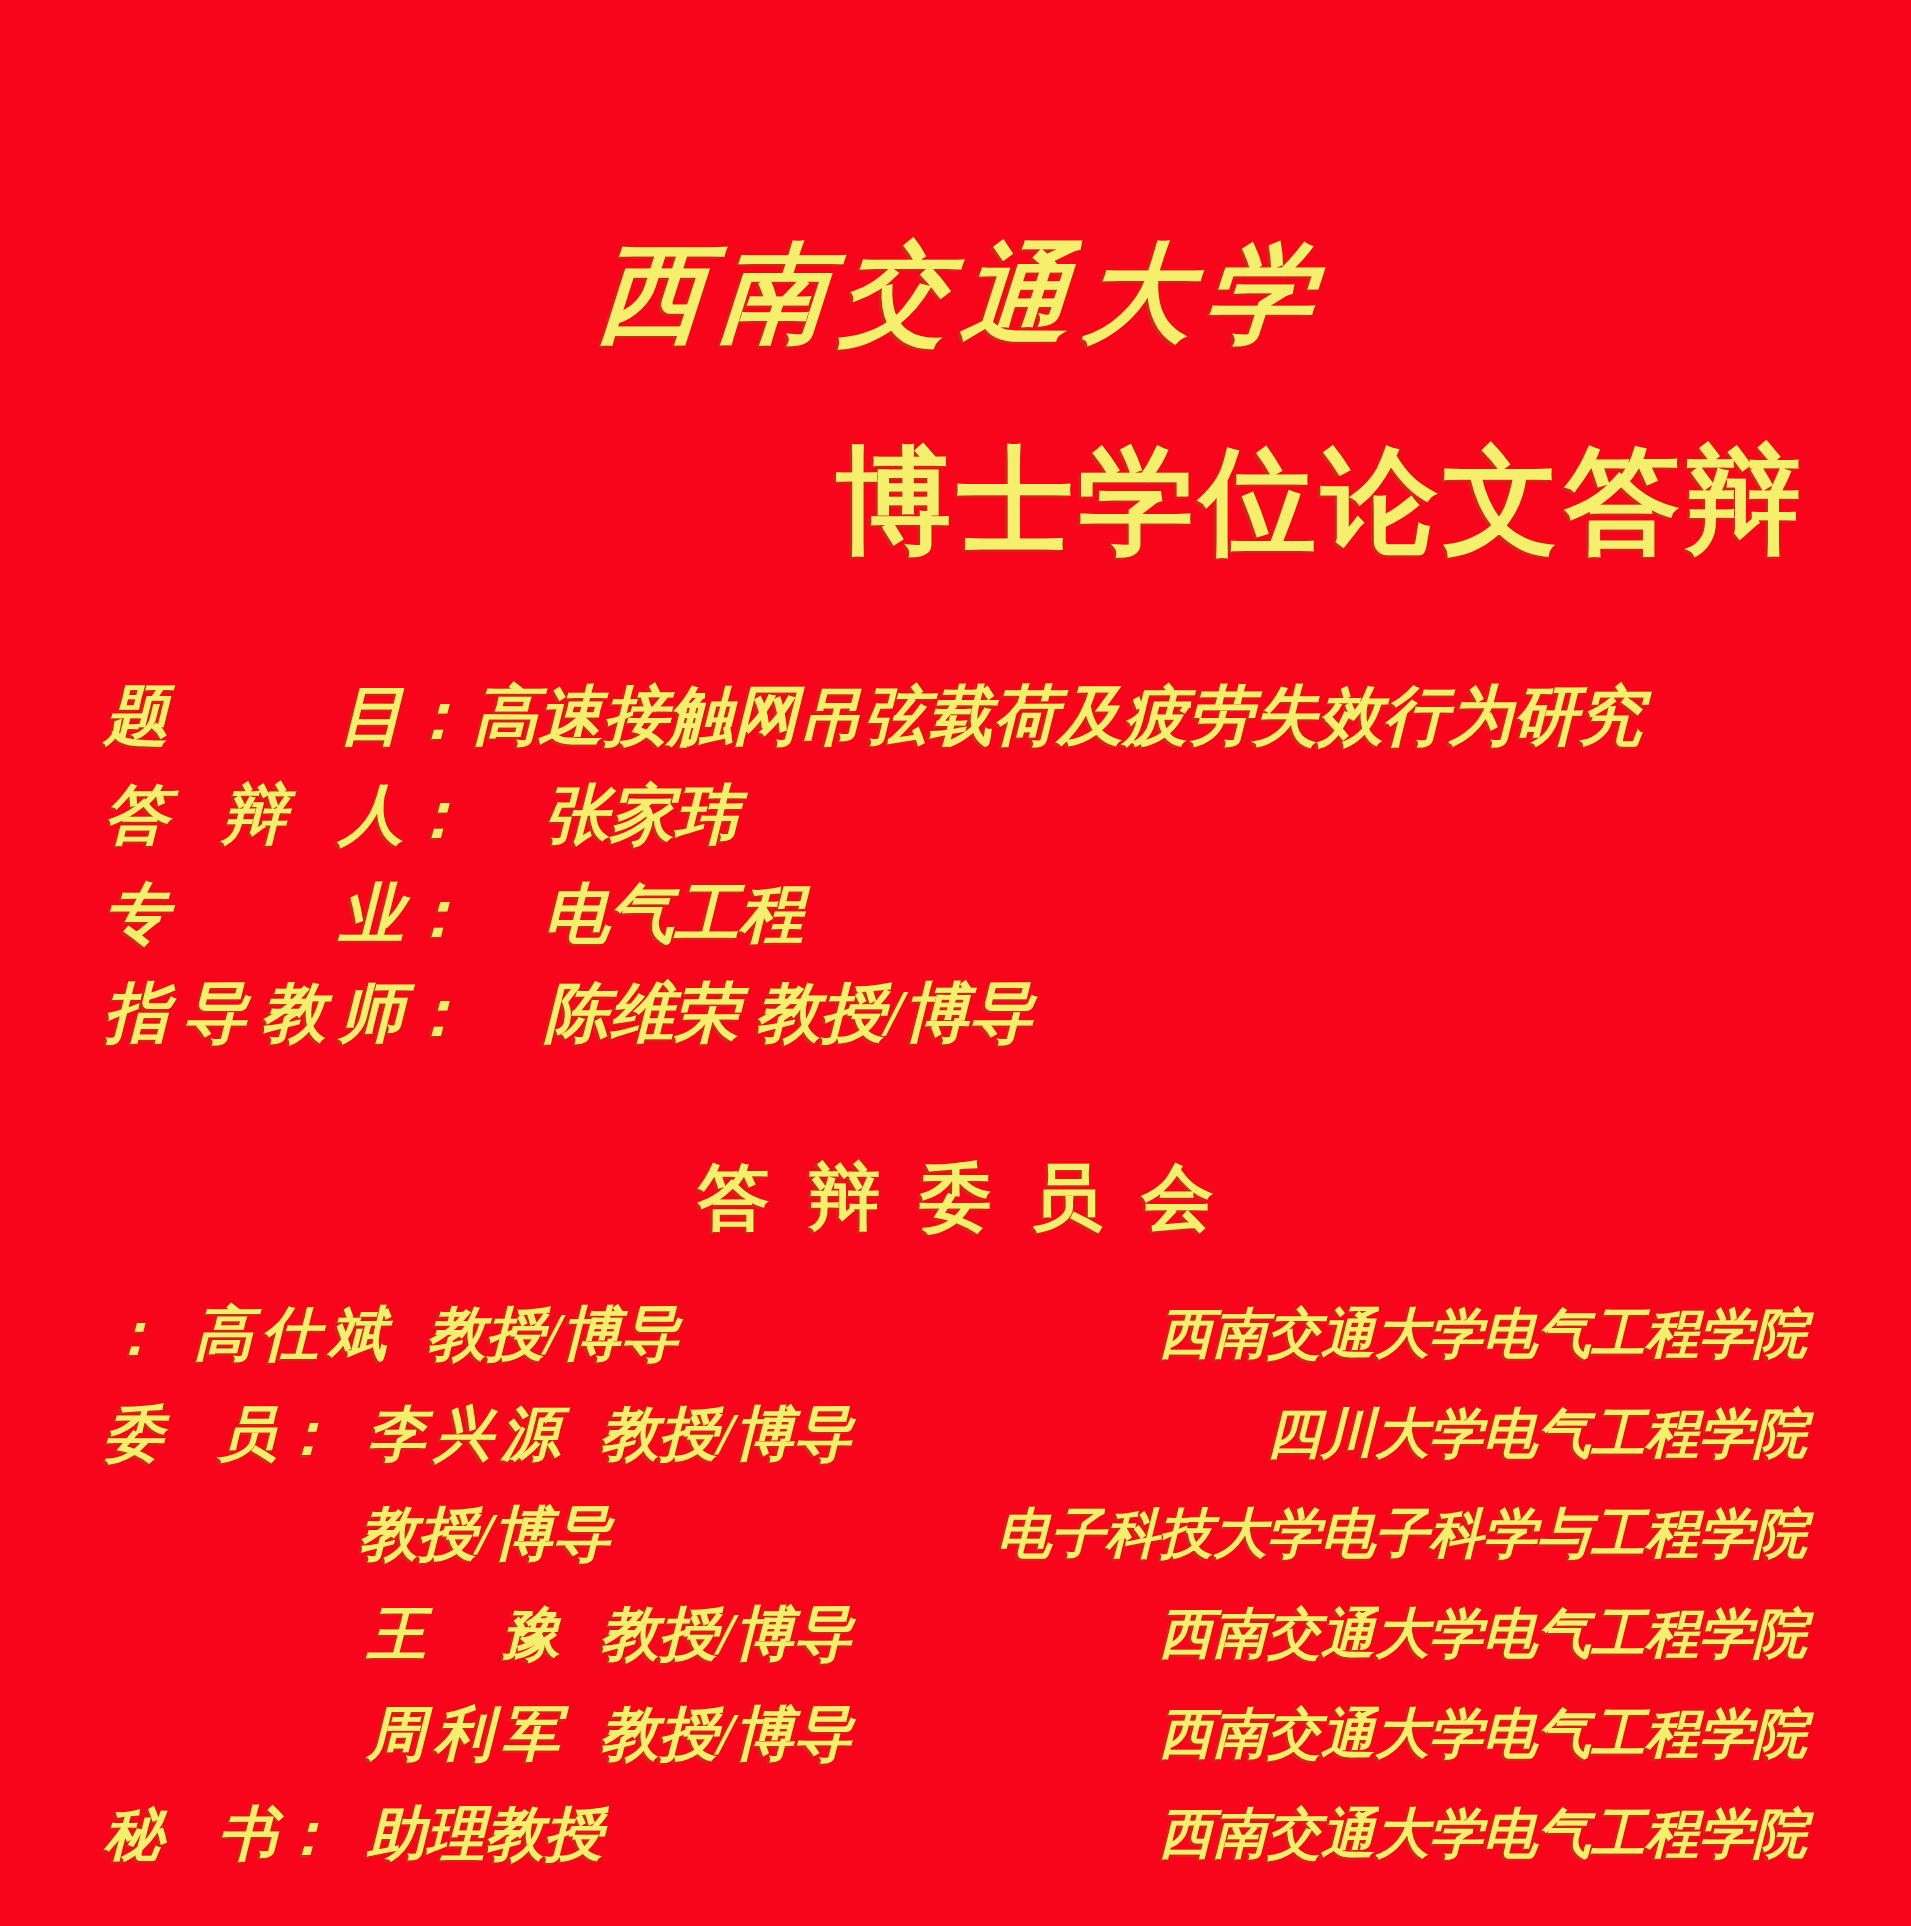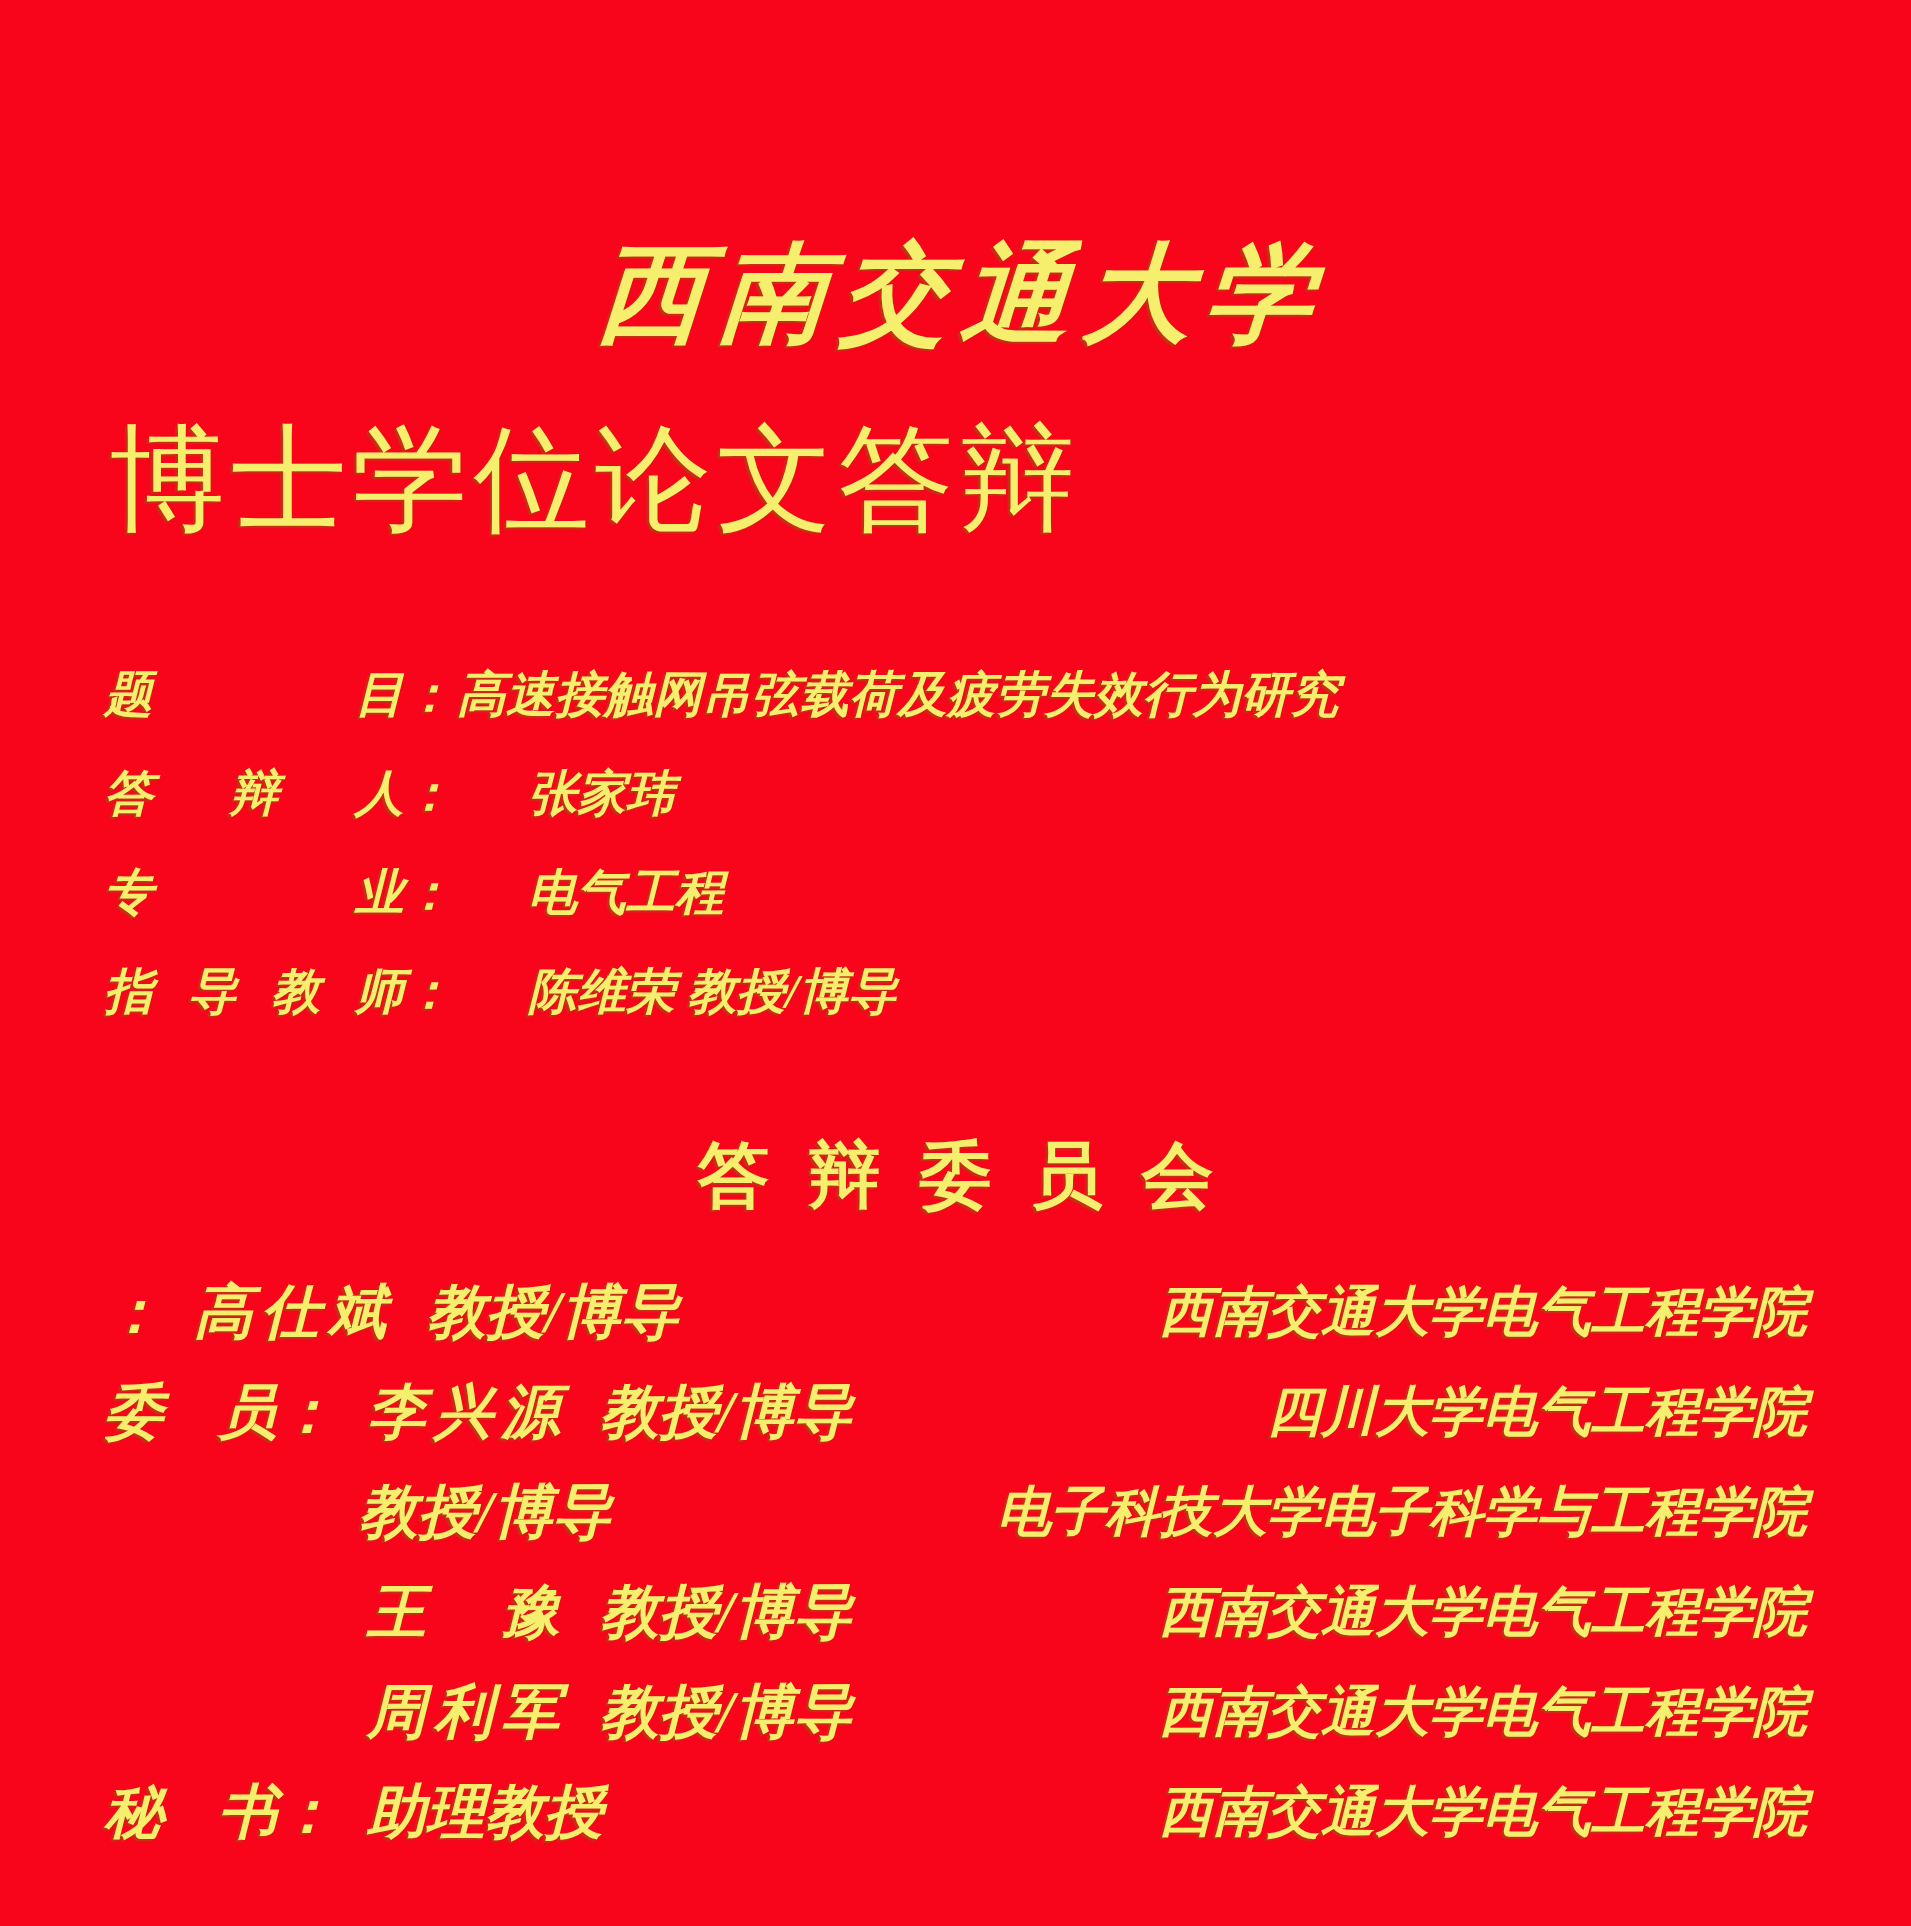--- a/index.html
+++ b/index.html
@@ -18,28 +18,28 @@
   .shadowed{ text-shadow:-2.7px 1.9px 1.2px rgba(140,95,10,.5); }
 
   
   .uni{
     font-size:108px; letter-spacing:13.5px; padding-left:13.5px;
     font-weight:bold; font-style:italic;
     text-align:center; transform:skewX(-4deg);
     line-height:1.25; white-space:nowrap;
   }
   .main-title{
-    margin-top:46px;
+    margin-top:68px;
     font-size:116px; letter-spacing:5.4px; padding-left:5.4px;
-    font-weight:normal; text-align:left;
+    font-weight:bold; text-align:right;
     line-height:1.25; white-space:nowrap;
   }
 
   
-  .info{ margin-top:92px; font-size:49px; font-weight:bold; font-style:italic; }
+  .info{ margin-top:92px; font-size:65px; font-weight:bold; font-style:italic; }
   .info .row{ height:99px; line-height:99px; white-space:nowrap; }
   .label4{
     display:inline-block; width:300px;
     text-align:justify; text-align-last:justify;
   }
   .colon{ display:inline-block; }
   .val{ margin-left:3.9px; }
   .val.indent{ margin-left:75px; }
 
   

